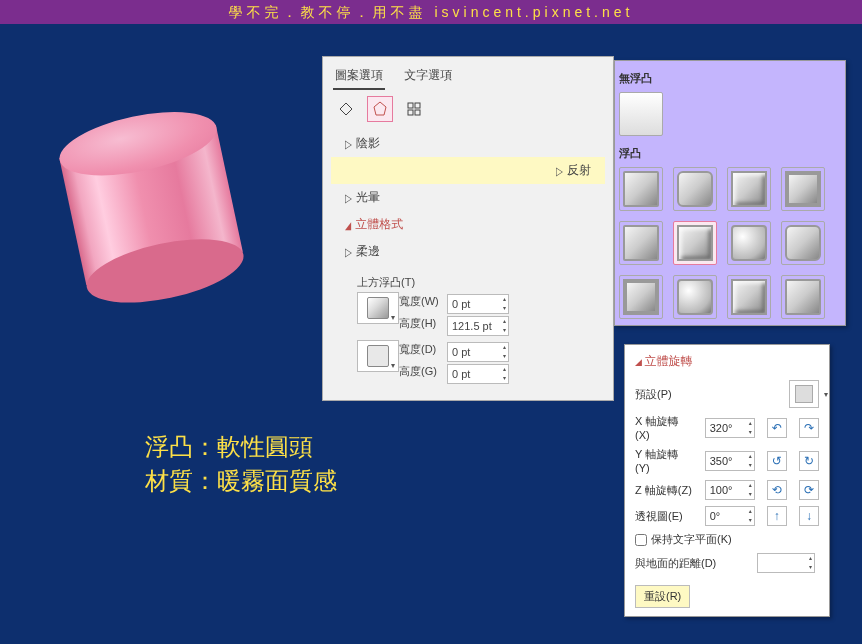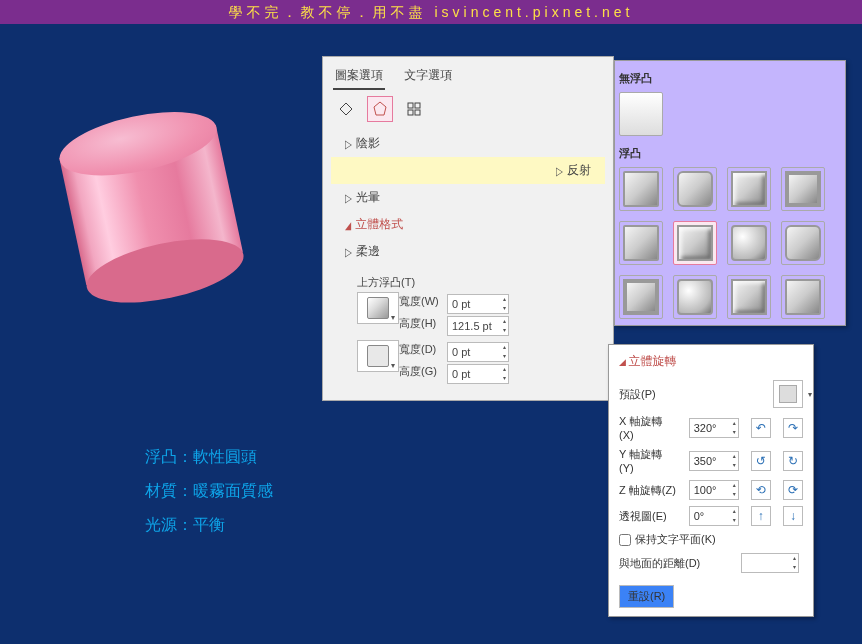--- a/index.html
+++ b/index.html
@@ -44,35 +44,35 @@
 .bp-blank { background:linear-gradient(180deg,#fff 0%,#ddd 100%); position:relative; }
 .bp-bevel { width:36px; height:36px; }
 .bpb { width:100%; height:100%; border:2px solid #999; background:linear-gradient(135deg,#f4f4f4 0%,#ccc 50%,#888 100%); }
 .bpb.v1 { border-radius:2px; }
 .bpb.v2 { border-radius:6px; }
 .bpb.v3 { box-shadow:inset 2px 2px 4px #fff, inset -2px -2px 4px #666; }
 .bpb.v4 { border-width:4px; }
 .bpb.v5 { background:radial-gradient(circle at 30% 30%,#fff 0%,#bbb 70%,#777 100%); border-radius:4px; }
 
 
-.rotation-panel { position:absolute; left:608px; top:344px; width:206px; background:#fff; border:1px solid #999; box-shadow:2px 2px 4px rgba(0,0,0,.3); padding:8px 10px; font-size:11px; color:#333; }
+.rotation-panel { position:absolute; left:624px; top:344px; width:206px; background:#fff; border:1px solid #999; box-shadow:2px 2px 4px rgba(0,0,0,.3); padding:8px 10px; font-size:11px; color:#333; }
 .rp-title { color:#c0504d; font-size:12px; margin-bottom:10px; }
 .rp-title:before { content:"◢ "; font-size:9px; }
 .rp-row { display:flex; align-items:center; margin:6px 0; gap:12px; }
 .rp-label { width:70px; }
 .rp-spin { width:58px; height:20px; border:1px solid #bbb; display:flex; align-items:center; padding:0 6px 0 4px; position:relative; }
 .rp-spin:after { content:"▴\A▾"; white-space:pre; position:absolute; right:2px; top:0; font-size:6px; line-height:9px; color:#555; }
 .rp-btn { width:24px; height:20px; border:1px solid #bbb; display:flex; align-items:center; justify-content:center; color:#2a6fb5; font-size:12px; }
 .rp-preset { width:30px; height:28px; border:1px solid #bbb; margin-left:auto; display:flex; align-items:center; justify-content:center; position:relative; }
 .rp-preset:after { content:"▾"; position:absolute; right:-10px; font-size:8px; color:#555; }
 .rp-chk { display:flex; align-items:center; gap:4px; margin:6px 0; }
 .rp-chk input { width:12px; height:12px; }
-.rp-reset { padding:3px 8px; border:1px solid #bbb; background:#3b82f6; display:inline-block; margin-top:6px; }
-
-.annotations { position:absolute; left:145px; top:430px; color:#0ea5e9; font-size:16px; line-height:34px;margin-top:10px; }
+.rp-reset { padding:3px 8px; border:1px solid #bbb; background:#fef9c3; display:inline-block; margin-top:6px; }
+
+.annotations { position:absolute; left:145px; top:430px; color:#fde047; font-size:24px; line-height:34px; }
 </style>
 </head>
 <body>
 
 <div class="titlebar">學不完．教不停．用不盡 isvincent.pixnet.net</div>
 
 <div class="canvas-area">
   <div class="cylinder">
     <div class="cyl-top"></div>
     <div class="cyl-body"></div>
@@ -256,14 +256,13 @@
   <div class="rp-row">
     <span class="rp-label" style="width:110px">與地面的距離(D)</span>
     <div class="rp-spin"></div>
   </div>
   <div class="rp-reset">重設(R)</div>
 </div>
 
 <div class="annotations">
   <div>浮凸：軟性圓頭</div>
   <div>材質：暖霧面質感</div>
-  <div>光源：平衡</div>
 </div>
 
 </body></html>

